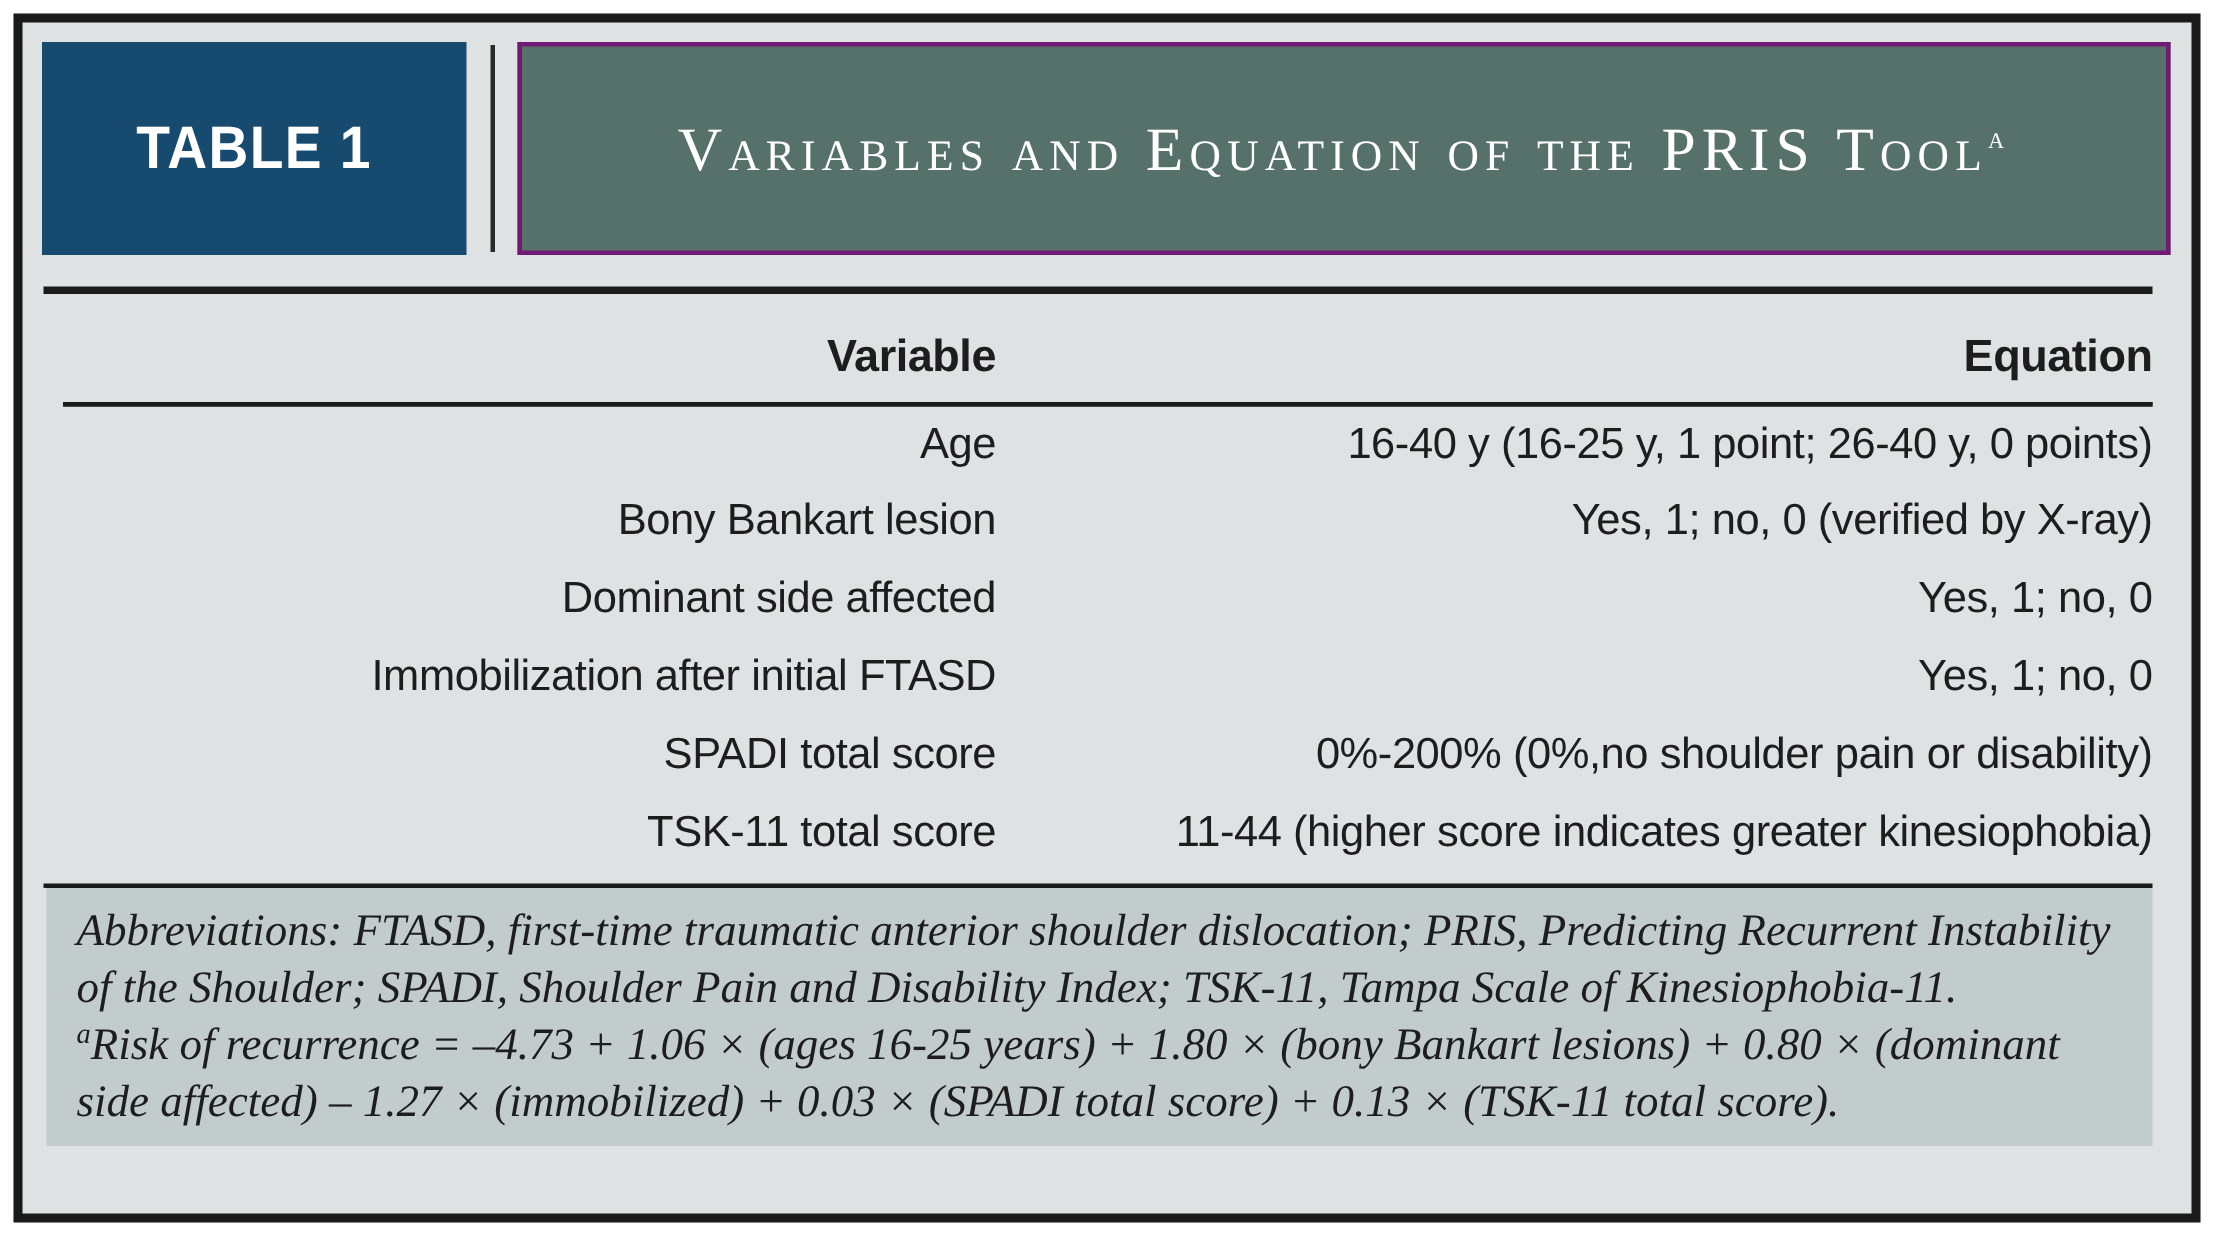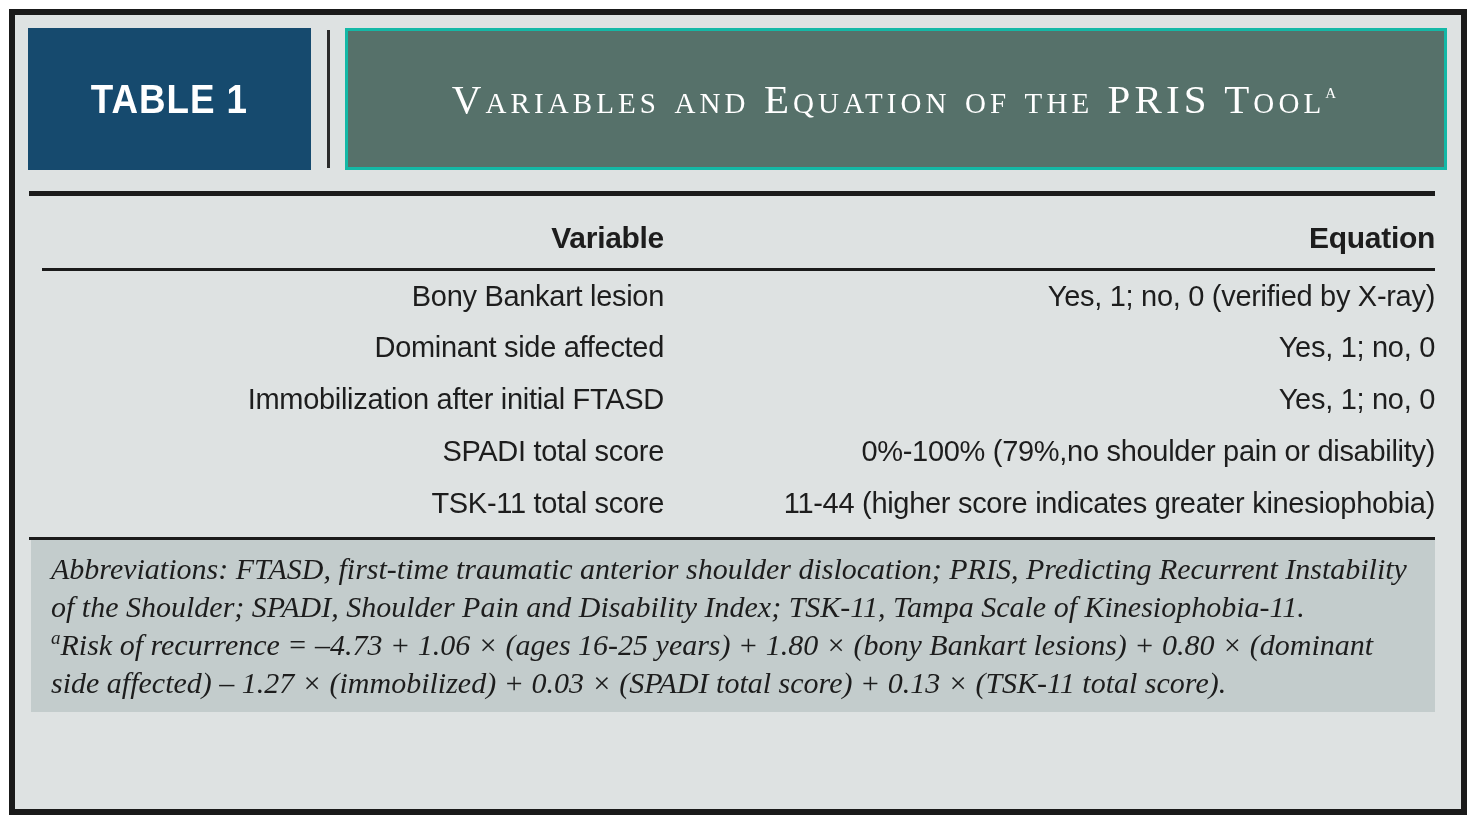--- a/index.html
+++ b/index.html
@@ -41,21 +41,21 @@
   }
   .header-divider {
     width: 3px;
     background: #2a2a2a;
     margin: 2px 15px 2px 16px;
     flex: none;
   }
   .title-box {
     flex: 1;
     background: #56716a;
-    border: 3px solid #14b8a6;
+    border: 3px solid #701a75;
     display: flex;
     align-items: center;
     justify-content: center;
   }
   .title-box .title {
     color: #ffffff;
     font-family: "Liberation Serif", serif;
     font-variant: small-caps;
     font-size: 41px;
     letter-spacing: 0.1em;
@@ -144,39 +144,43 @@
         <col class="c-var">
         <col class="c-scor">
       </colgroup>
     <thead>
       <tr>
         <th>Variable</th>
         <th>Equation</th>
       </tr>
     </thead>
     <tbody>
+    <tr>
+      <td class="cell-variable">Age</td>
+      <td class="cell-scoring">16-40 y (16-25 y, 1 point; 26-40 y, 0 points)</td>
+    </tr>
 
     <tr>
       <td class="cell-variable">Bony Bankart lesion</td>
       <td class="cell-scoring">Yes, 1; no, 0 (verified by X-ray)</td>
     </tr>
 
     <tr>
       <td class="cell-variable">Dominant side affected</td>
       <td class="cell-scoring">Yes, 1; no, 0</td>
     </tr>
 
     <tr>
       <td class="cell-variable">Immobilization after initial FTASD</td>
       <td class="cell-scoring">Yes, 1; no, 0</td>
     </tr>
 
     <tr>
       <td class="cell-variable">SPADI total score</td>
-      <td class="cell-scoring">0%-100% (79%,no shoulder pain or disability)</td>
+      <td class="cell-scoring">0%-200% (0%,no shoulder pain or disability)</td>
     </tr>
 
     <tr>
       <td class="cell-variable">TSK-11 total score</td>
       <td class="cell-scoring">11-44 (higher score indicates greater kinesiophobia)</td>
     </tr>
   </tbody>
   </table>
 
   <div class="foot-rule"></div>

